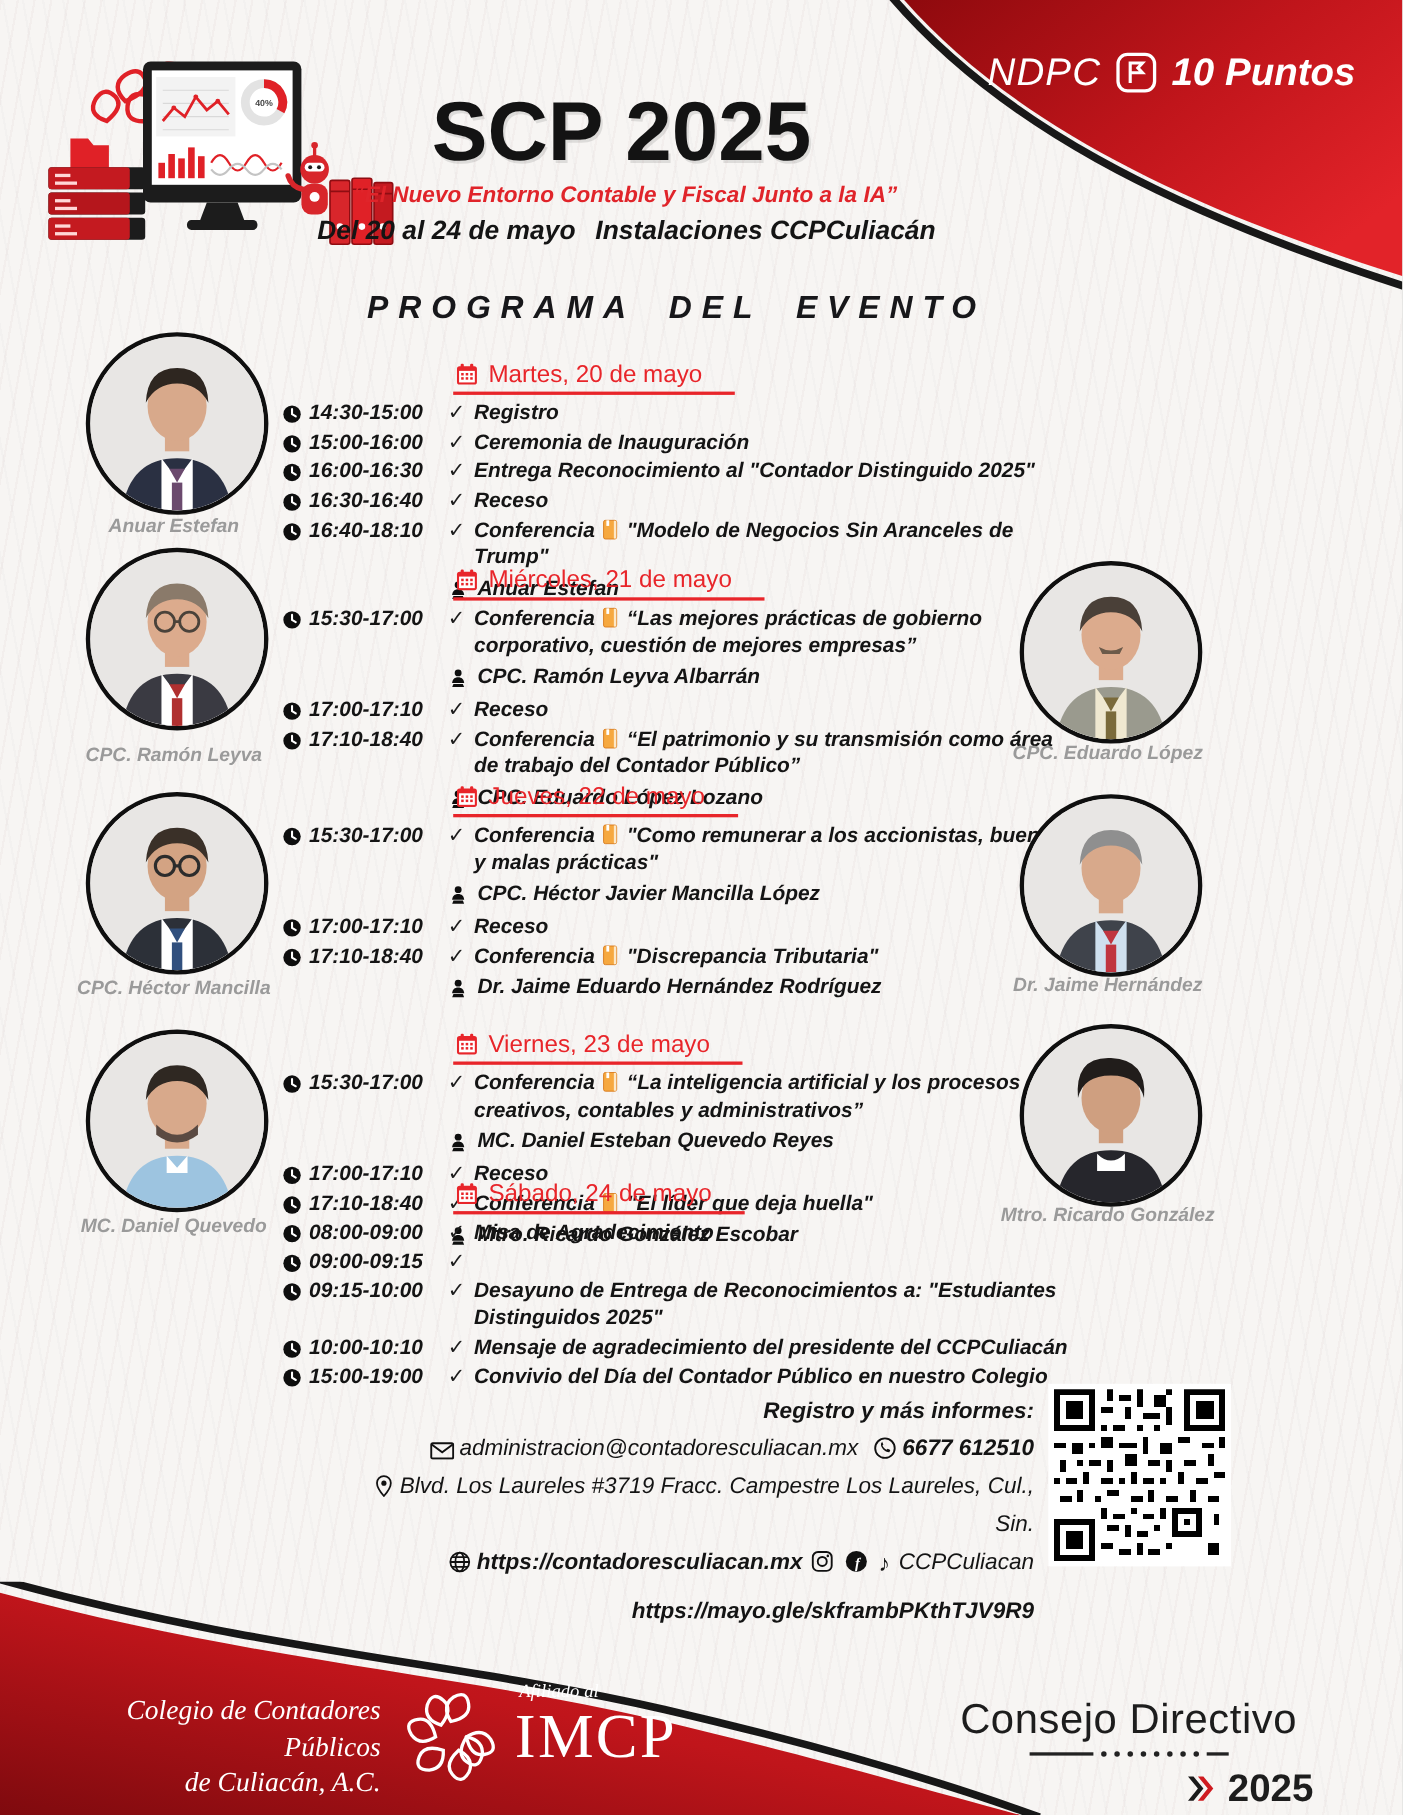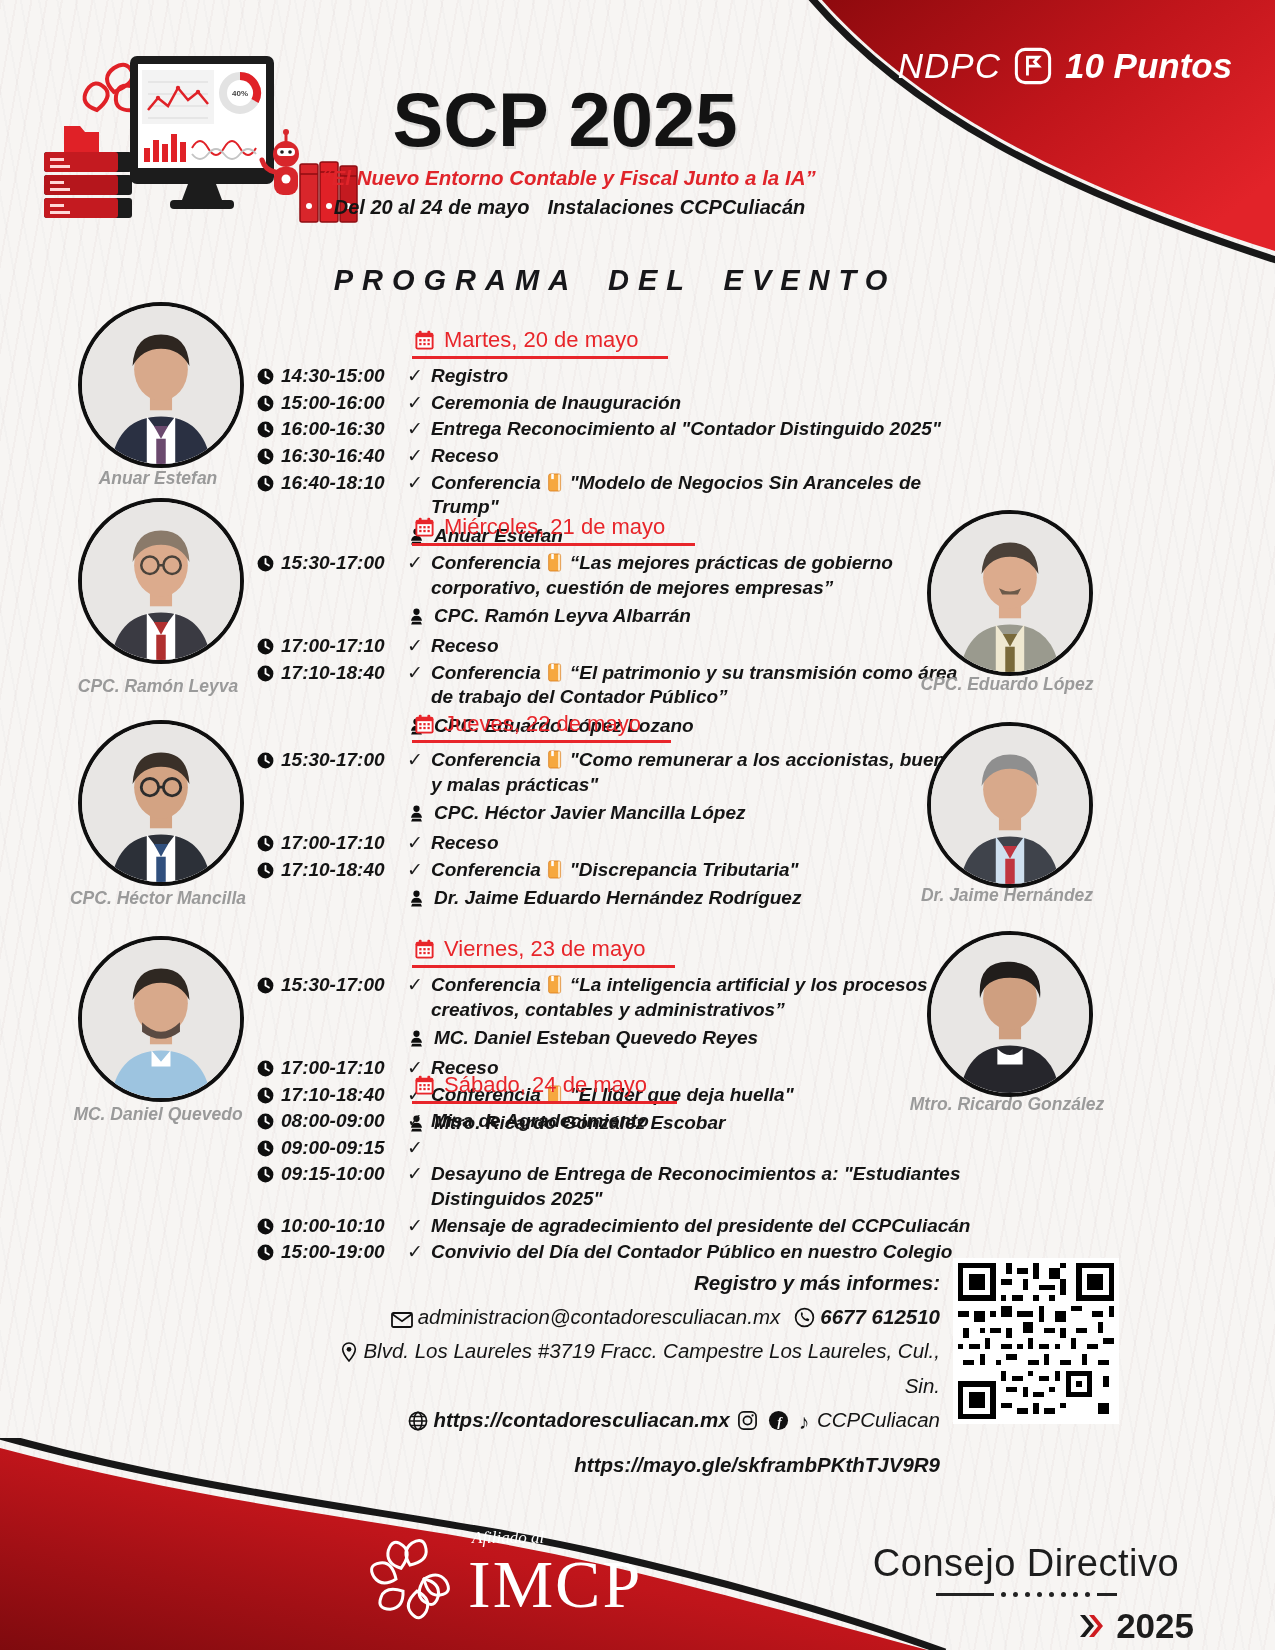--- a/index.html
+++ b/index.html
@@ -21,21 +21,21 @@
   .badge-pts{font-size:35px;font-style:italic;font-weight:bold;}
   .ic-flagbox{width:38px;height:38px}
 
   
   .hero{left:330px;top:82px;width:470px;text-align:center;}
   .hero-title{font-size:76px;font-weight:bold;letter-spacing:0px;color:#131313;line-height:1;
     text-shadow:2px 3px 0 rgba(0,0,0,.10);}
   .hero-sub{margin-top:8px;display:flex;justify-content:center;align-items:center;gap:7px;
     color:#e0242a;font-size:20.5px;font-weight:bold;font-style:italic;white-space:nowrap}
   .hero-meta{margin-top:6px;display:flex;justify-content:center;align-items:center;gap:9px;
-    font-size:20px;font-weight:bold;font-style:italic;white-space:nowrap}
+    font-size:24px;font-weight:bold;font-style:italic;white-space:nowrap}
   .illu{left:42px;top:48px;width:318px;height:195px}
 
   
   .prog-title{left:0;top:264px;width:1230px;text-align:center;font-size:29px;font-weight:bold;
     font-style:italic;letter-spacing:9px;word-spacing:14px;color:#17171a}
 
   
   .sched{left:257px;top:0;width:714px;height:1650px}
   .day{position:absolute;left:0;width:100%}
   .d0{top:327px}.d1{top:514px}.d2{top:711px}.d3{top:936px}.d4{top:1072px}
@@ -73,21 +73,21 @@
   .form-url{margin-top:9px;font-weight:bold}
   .qr{left:953px;top:1258px;width:166px;height:166px;background:#fff;padding:5px;box-sizing:border-box}
 
   
   .wave{left:0;top:1438px;width:1010px;height:212px;pointer-events:none}
   .org{left:28px;top:1540px;width:318px;text-align:right;color:#fff;
     font-family:"Liberation Serif",serif;font-style:italic;font-size:25px;line-height:1.3}
   .flower{left:360px;top:1528px;width:100px;height:102px}
   .imcp{left:468px;top:1528px;color:#fff;font-family:"Liberation Serif",serif}
   .imcp .small{font-size:17px;font-style:italic;margin-left:4px}
-  .imcp .big{font-size:68px;letter-spacing:2px;line-height:1;margin-top:2px}
+  .imcp .big{font-size:57px;letter-spacing:2px;line-height:1;margin-top:2px}
   .council{left:858px;top:1542px;width:336px;text-align:center;color:#1d1d1d}
   .council-title{font-size:38px;letter-spacing:.5px}
   .council-sep{display:flex;align-items:center;justify-content:center;gap:7px;margin:7px 0 9px}
   .council-sep .ln{height:2.5px;background:#222}
   .council-sep .dot{width:5px;height:5px;border-radius:50%;background:#222}
   .council-year{display:flex;align-items:center;justify-content:flex-end;gap:12px;font-size:35px;font-weight:bold}
 </style>
 </head>
 <body>
 
@@ -926,20 +926,24 @@
     <defs>
         <linearGradient id="gr2" x1="0" y1="1" x2="1" y2="0">
       <stop offset="0" stop-color="#7e0a0e"></stop>
           <stop offset=".5" stop-color="#c0151b"></stop>
           <stop offset="1" stop-color="#d92025"></stop>
     </linearGradient>
       </defs>
     <path d="M0 -2 C230 62 420 74 604 116 C742 148 852 180 945 214" stroke="#171717" stroke-width="7" fill="none"></path>
     <path d="M0 10 C230 72 420 84 600 126 C735 158 845 190 935 214 L0 214 Z" fill="url(#gr2)"></path>
   </svg>
+  <div class="abs org">
+    <div>Colegio de Contadores Públicos</div>
+    <div>de Culiacán, A.C.</div>
+  </div>
   <svg class="abs flower" viewBox="0 0 100 102" fill="none" stroke="#fff" stroke-width="3">
     <g transform="translate(50,51)">
       <path d="M0,-14 q-9,-14 2,-22 q12,-7 14,6 q2,12 -16,16z"></path>
       <path d="M10,-10 q14,-9 22,2 q7,12 -6,14 q-12,2 -16,-16z" transform="rotate(45)"></path>
       <path d="M0,-14 q-9,-14 2,-22 q12,-7 14,6 q2,12 -16,16z" transform="rotate(90)"></path>
       <path d="M0,-14 q-9,-14 2,-22 q12,-7 14,6 q2,12 -16,16z" transform="rotate(150)"></path>
       <path d="M0,-14 q-9,-14 2,-22 q12,-7 14,6 q2,12 -16,16z" transform="rotate(210)"></path>
       <path d="M0,-14 q-9,-14 2,-22 q12,-7 14,6 q2,12 -16,16z" transform="rotate(270)"></path>
       <path d="M0,-14 q-9,-14 2,-22 q12,-7 14,6 q2,12 -16,16z" transform="rotate(320)"></path>
     </g>

